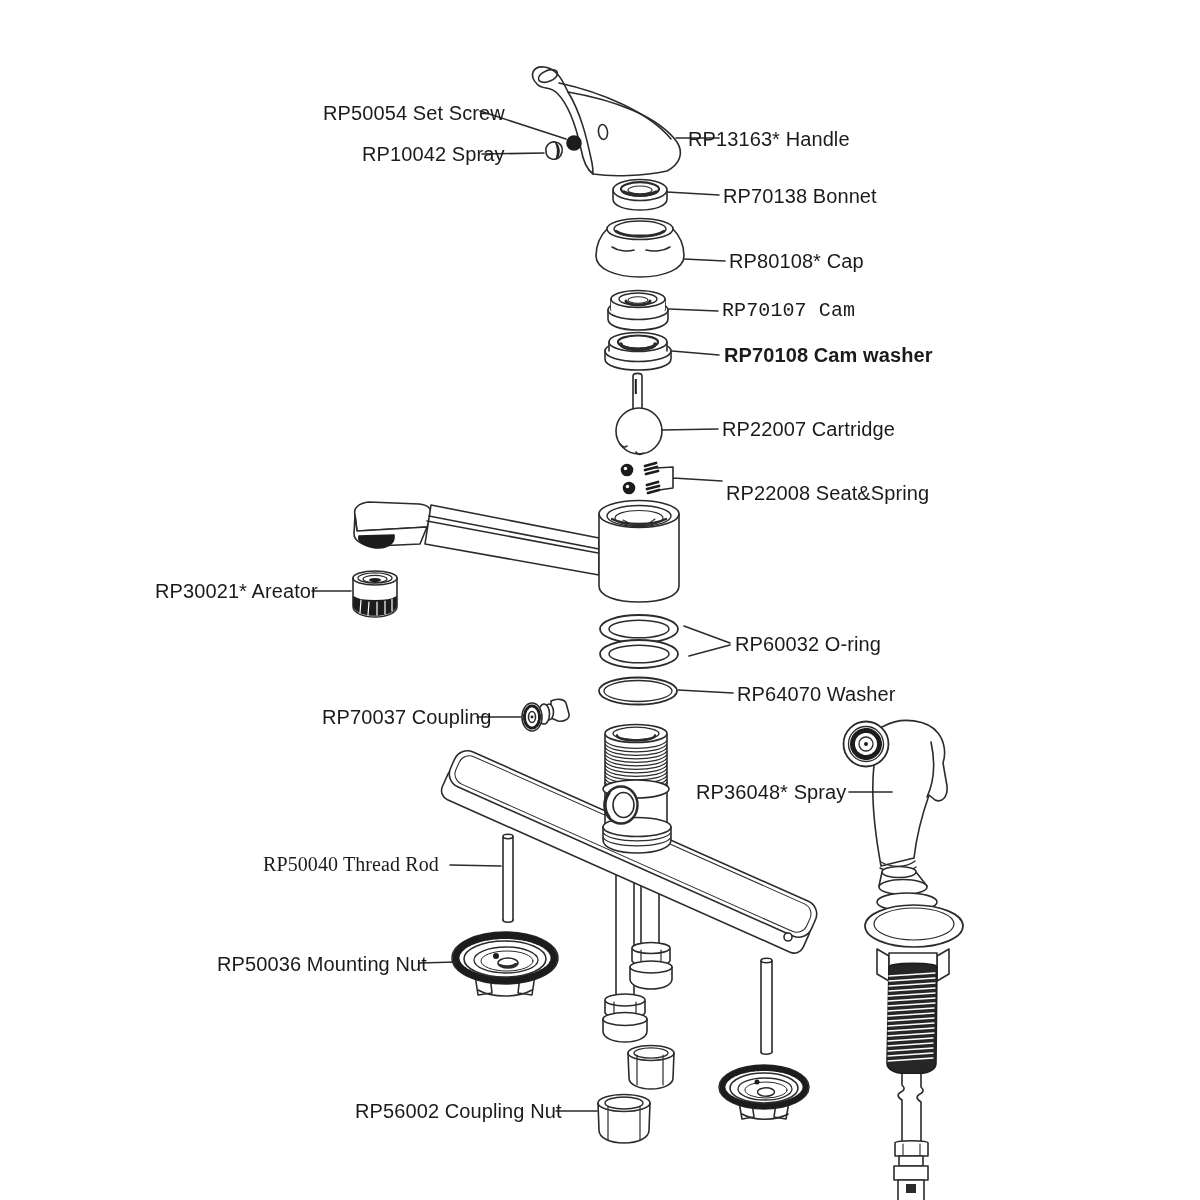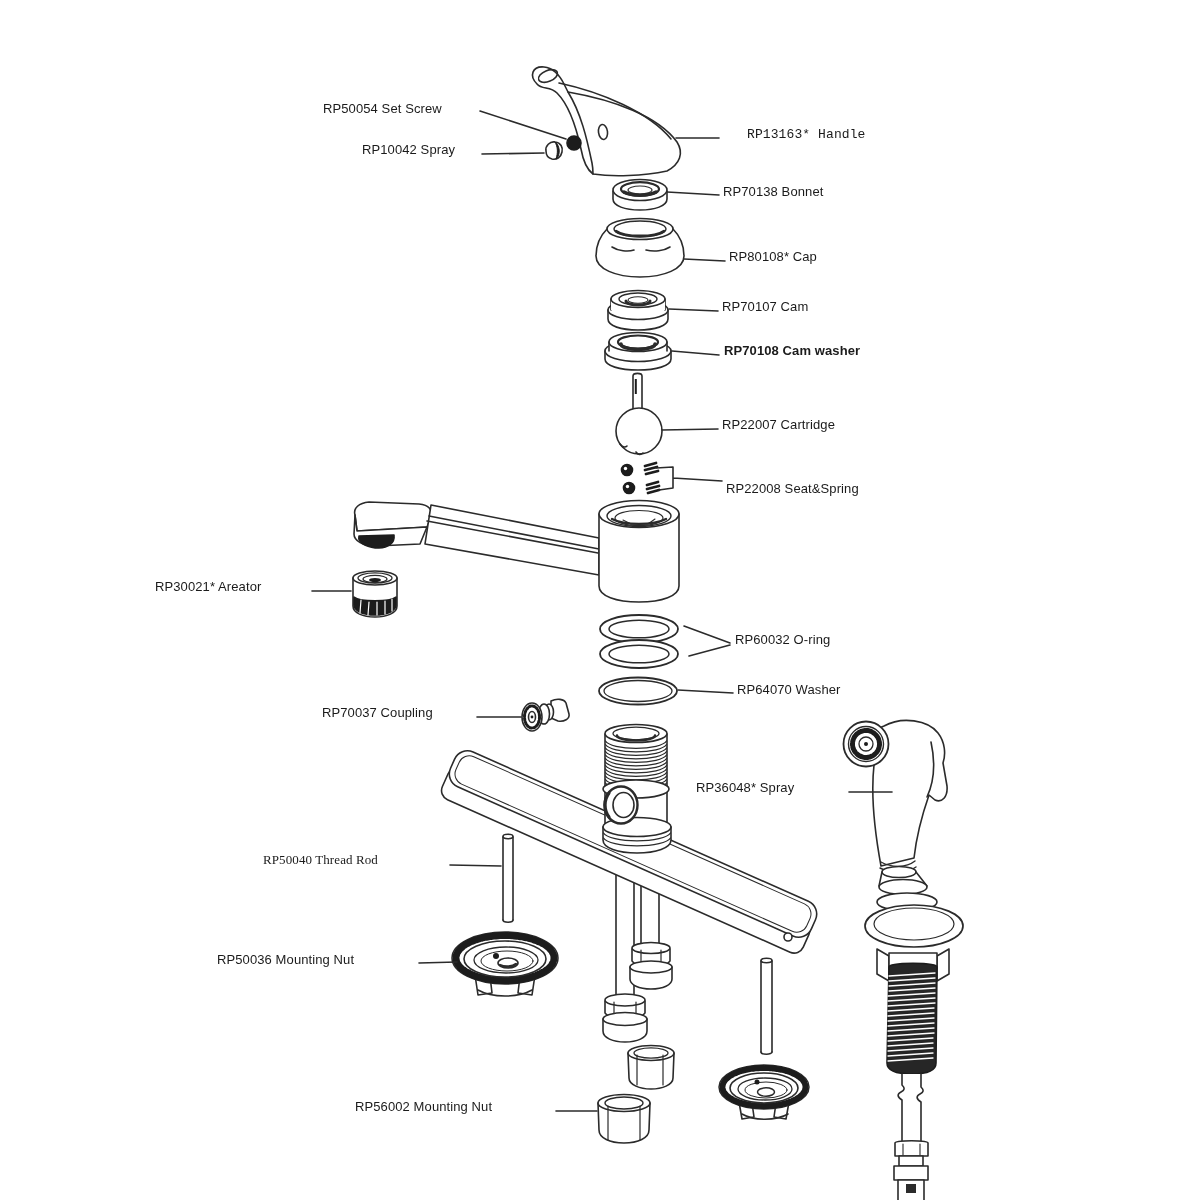--- a/index.html
+++ b/index.html
@@ -6,21 +6,21 @@
   #stage{
     position:relative;
     width:1200px;height:1200px;
     background:#ffffff;
     overflow:hidden;
     font-family:"Liberation Sans", sans-serif;
   }
   #art{position:absolute;left:0;top:0;}
   .lbl{
     position:absolute;
-    font-size:13px;
+    font-size:20px;
     line-height:1.1;
     color:#1b1b1b;
     white-space:nowrap;
     letter-spacing:0.1px;
   }
   svg *{stroke-linecap:round;stroke-linejoin:round;}
 </style>
 </head>
 <body>
 
@@ -286,29 +286,29 @@
       <path d="M450,865 L501,866"></path>
       <path d="M419,963 L457,962"></path>
       <path d="M556,1111 L597,1111"></path>
     </g>
 
   </g>
 </svg>
 
   <div class="lbl" style="left:323px; top:102px;">RP50054 Set Screw</div>
   <div class="lbl" style="left:362px; top:143px;">RP10042 Spray</div>
-  <div class="lbl" style="left:747px; top:128px;font-family:Liberation Mono, monospace;">RP13163* Handle</div>
+  <div class="lbl" style="left:688px; top:128px;">RP13163* Handle</div>
   <div class="lbl" style="left:723px; top:185px;">RP70138 Bonnet</div>
   <div class="lbl" style="left:729px; top:250px;">RP80108* Cap</div>
-  <div class="lbl" style="left:722px; top:300px;">RP70107 Cam</div>
+  <div class="lbl" style="left:722px; top:300px;font-family:Liberation Mono, monospace;">RP70107 Cam</div>
   <div class="lbl" style="left:724px; top:344px;font-weight:bold;">RP70108 Cam washer</div>
   <div class="lbl" style="left:722px; top:418px;">RP22007 Cartridge</div>
   <div class="lbl" style="left:726px; top:482px;">RP22008 Seat&amp;Spring</div>
   <div class="lbl" style="left:155px; top:580px;text-align:center;">RP30021* Areator</div>
   <div class="lbl" style="left:735px; top:633px;">RP60032 O-ring</div>
   <div class="lbl" style="left:737px; top:683px;">RP64070 Washer</div>
   <div class="lbl" style="left:322px; top:706px;">RP70037 Coupling</div>
   <div class="lbl" style="left:696px; top:781px;">RP36048* Spray</div>
   <div class="lbl" style="left:263px; top:853px;font-family:Liberation Serif, serif;">RP50040 Thread Rod</div>
   <div class="lbl" style="left:217px; top:953px;">RP50036 Mounting Nut</div>
-  <div class="lbl" style="left:355px; top:1100px;">RP56002 Mounting Nut</div>
+  <div class="lbl" style="left:355px; top:1100px;">RP56002 Coupling Nut</div>
 
 </div>
 
 </body></html>

